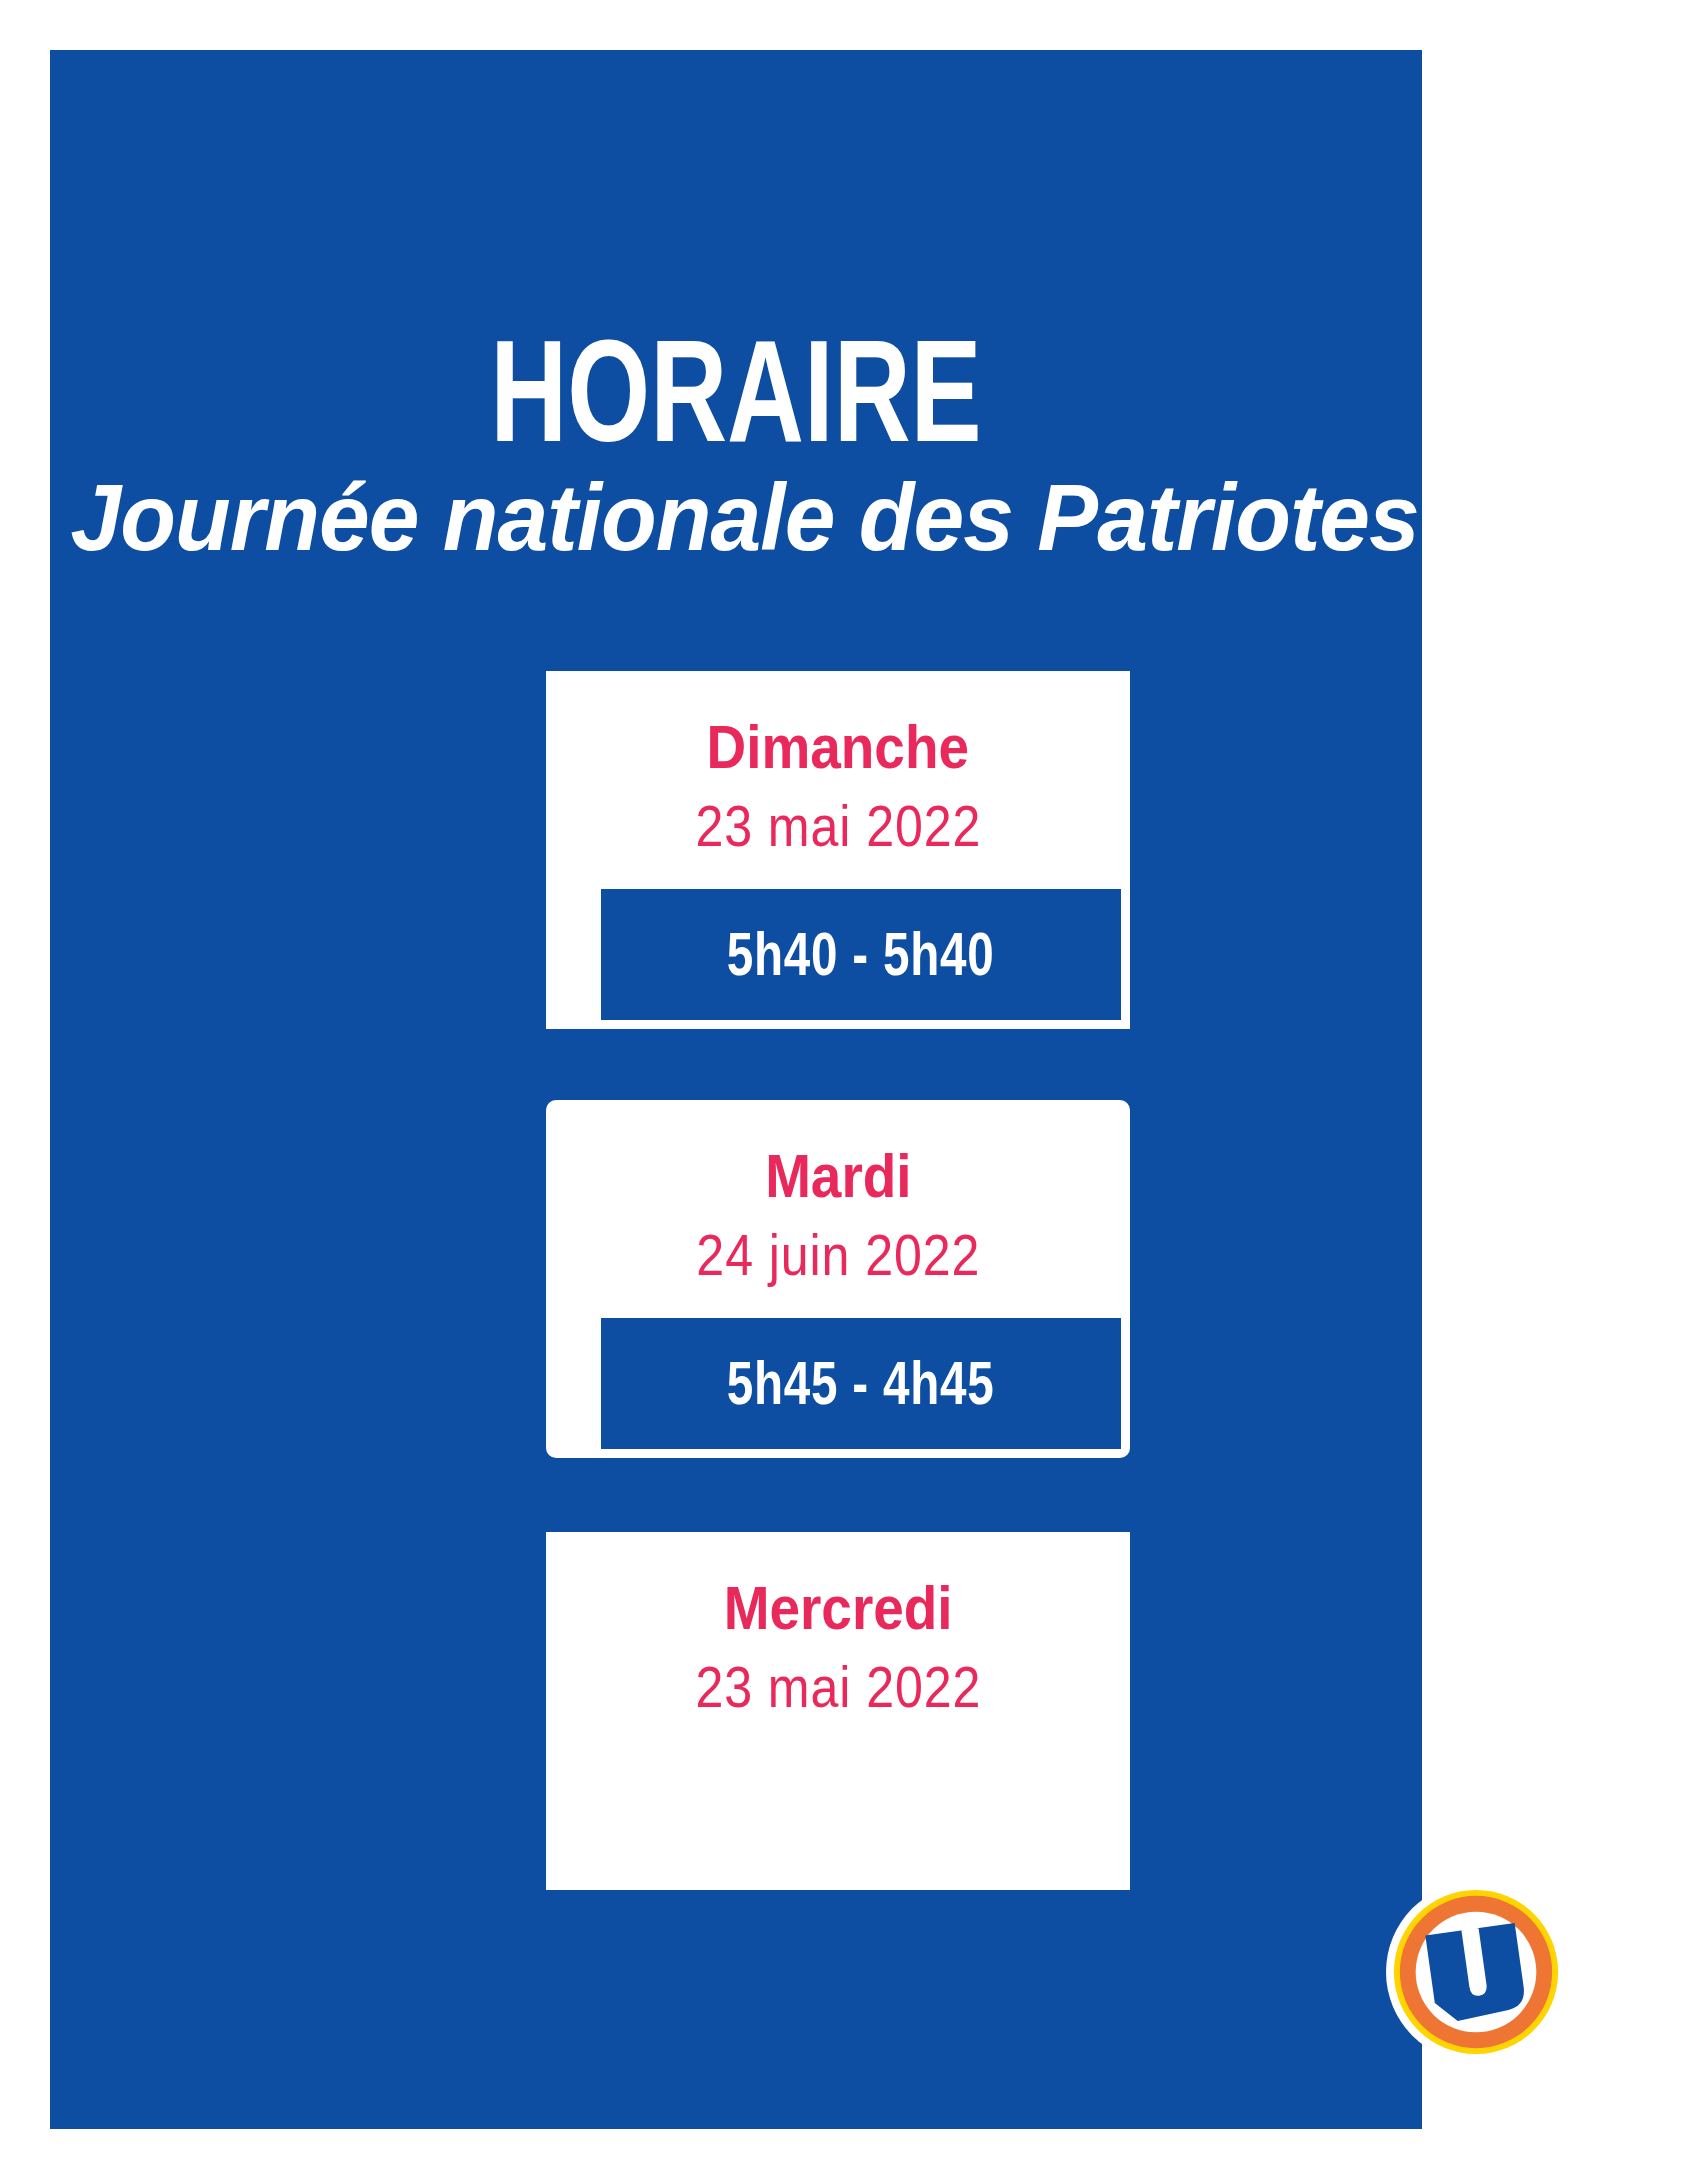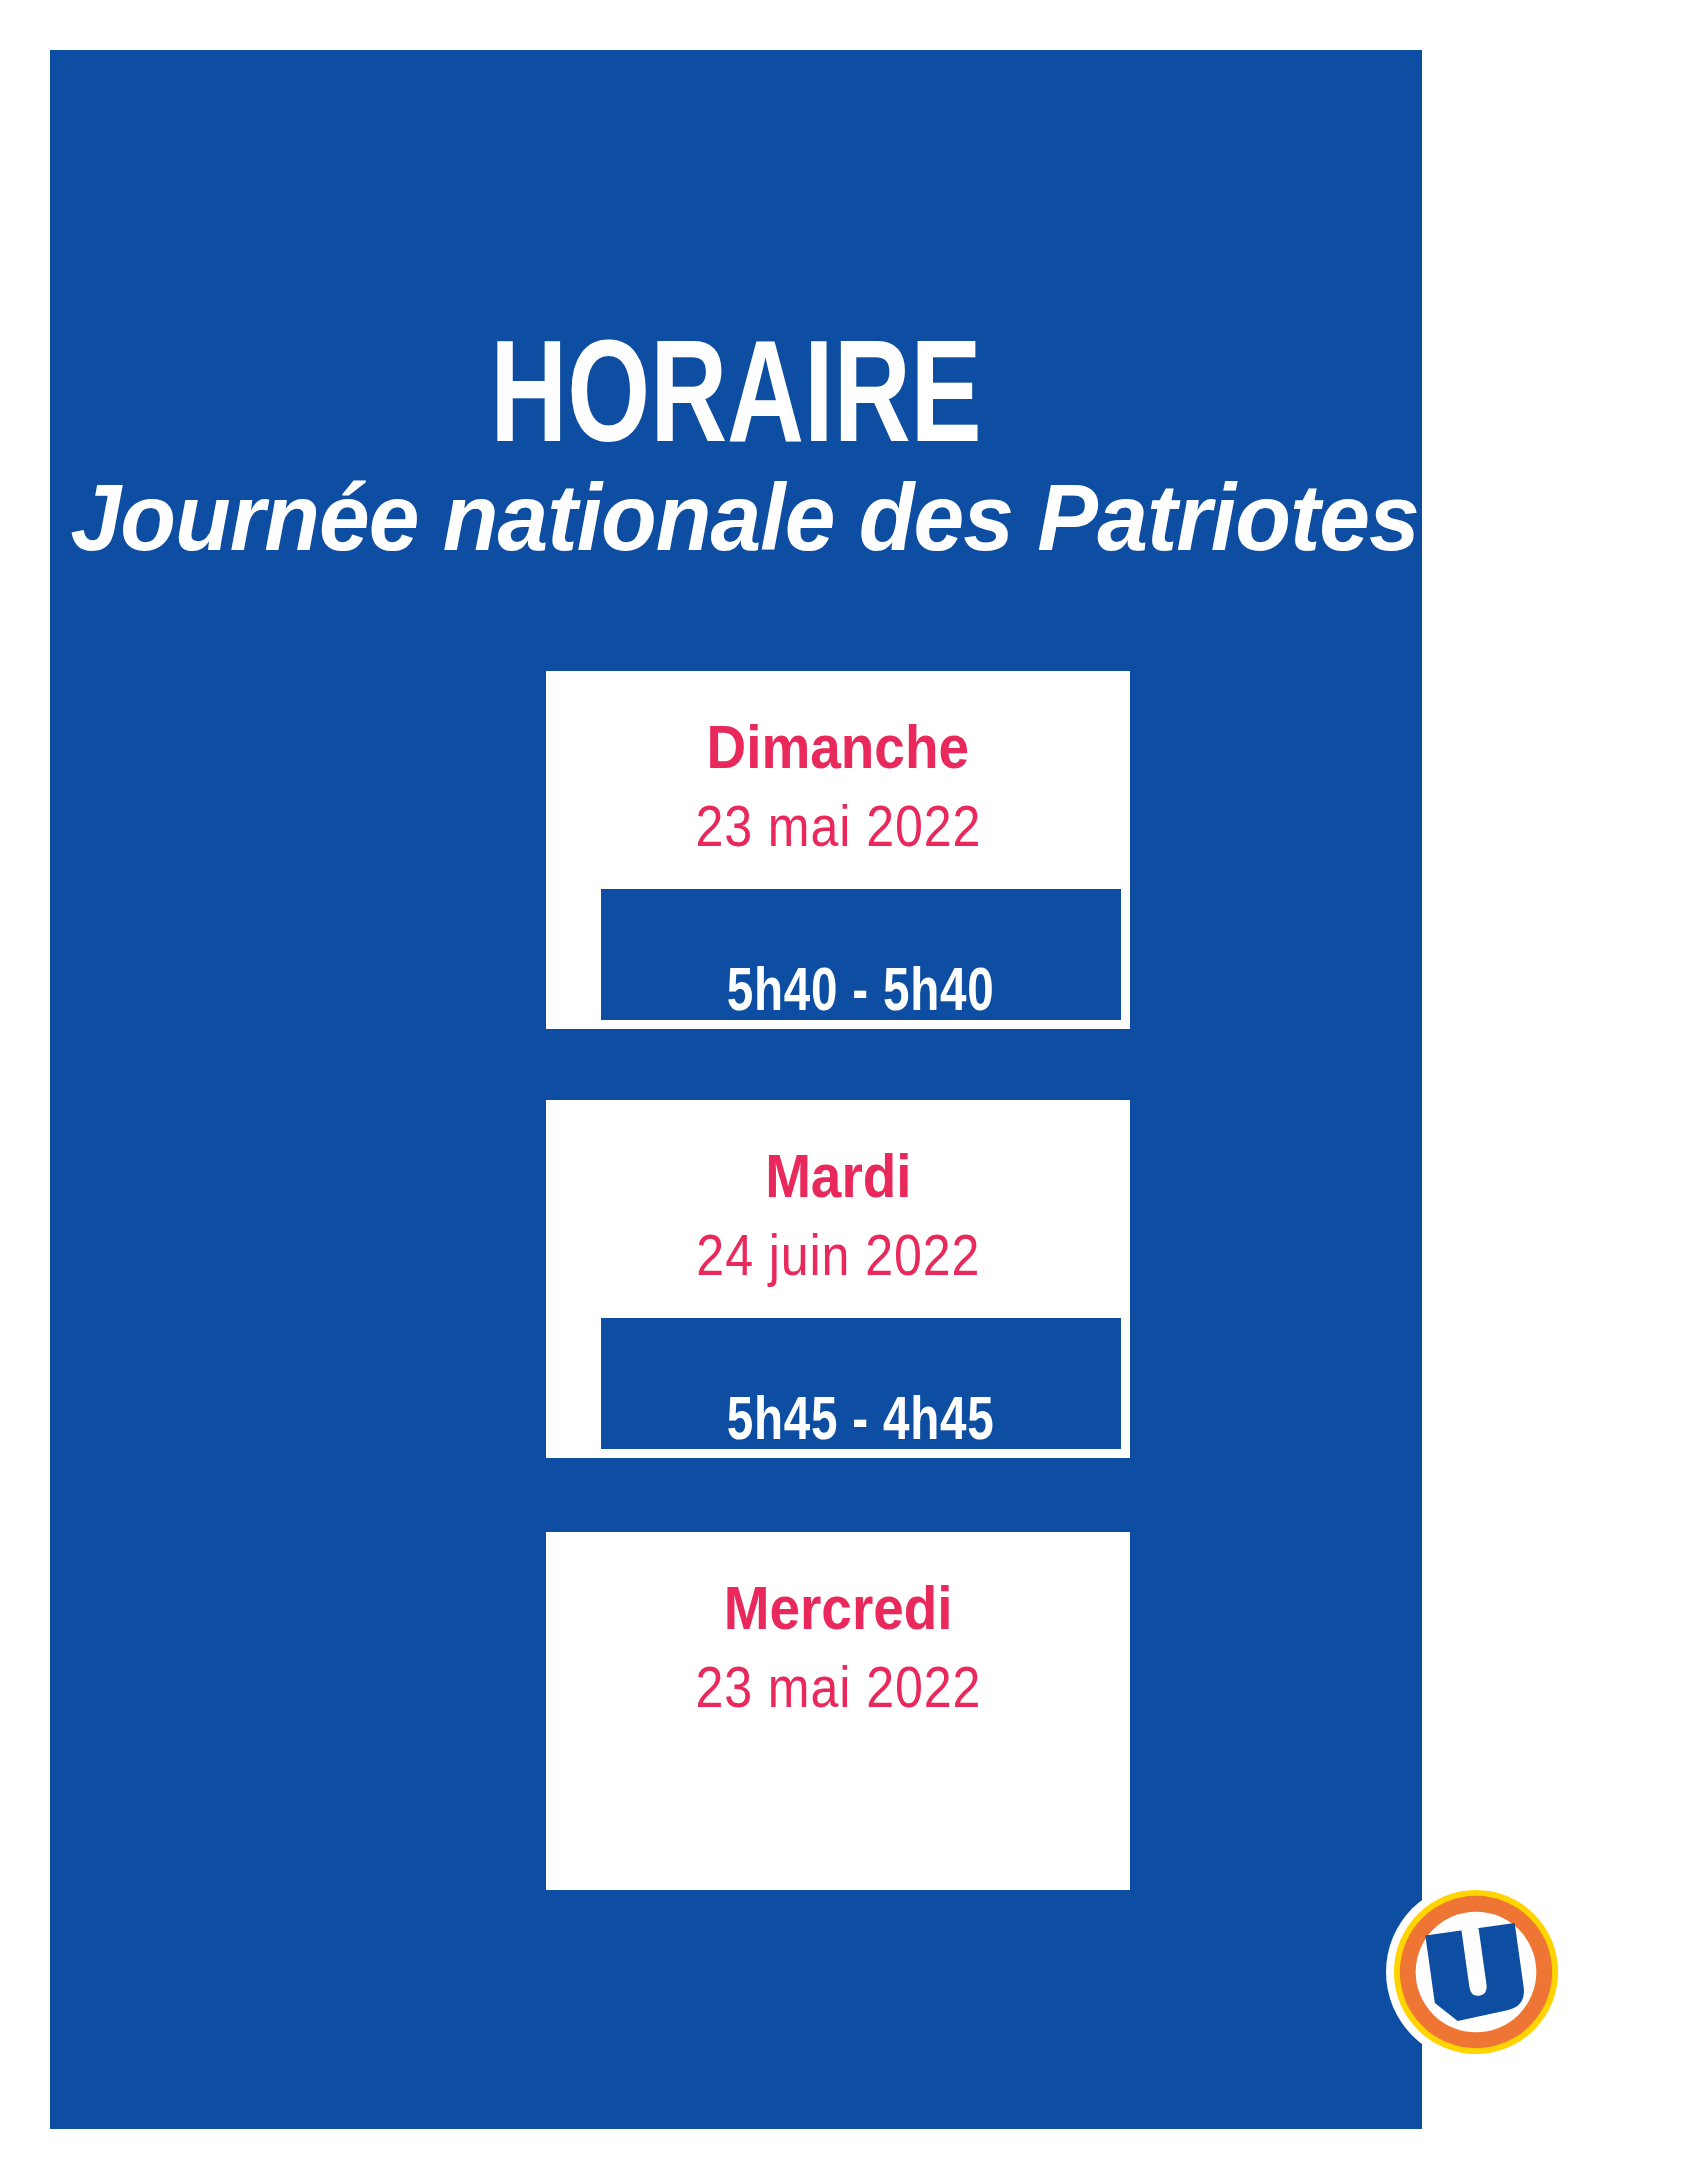--- a/index.html
+++ b/index.html
@@ -24,40 +24,40 @@
     text-align:center;color:#ffffff;
     font-size:94px;font-weight:700;font-style:italic;line-height:1.1;
     letter-spacing:-1px;white-space:nowrap;
     transform:scaleX(0.97);transform-origin:50% 50%;
   }
   .card{
     position:absolute;left:546px;width:584px;height:358px;
     background:#ffffff;
   }
   .card.c1{top:671px;}
-  .card.c2{top:1100px;}
+  .card.c2{top:1100px;border-radius:10px;}
   .card.c3{top:1532px;}
   .card-top{
     position:absolute;left:0;right:0;top:0;height:218px;
     display:flex;flex-direction:column;align-items:center;justify-content:center;
     gap:20px;padding-top:12px;box-sizing:border-box;
   }
   .day{
     font-size:61px;font-weight:700;color:#E9295C;line-height:1;
     transform:scaleX(0.9);transform-origin:50% 50%;white-space:nowrap;
   }
   .date{
     font-size:57px;font-weight:400;color:#E9295C;line-height:1;
     transform:scaleX(0.88);transform-origin:50% 50%;white-space:nowrap;
     letter-spacing:1px;
   }
   .bar{
     position:absolute;left:9px;right:9px;top:218px;bottom:9px;
     background:#0D4EA2;
-    display:flex;align-items:flex-end;justify-content:center;margin-left:46px;
+    display:flex;align-items:center;justify-content:center;margin-left:46px;
   }
   .time{
     font-size:61px;font-weight:700;color:#ffffff;line-height:1;
     transform:scaleX(0.78);transform-origin:50% 50%;white-space:nowrap;
     letter-spacing:1px;
   }
   .logo{
     position:absolute;left:1386px;top:1882px;width:180px;height:180px;
   }
 </style>

